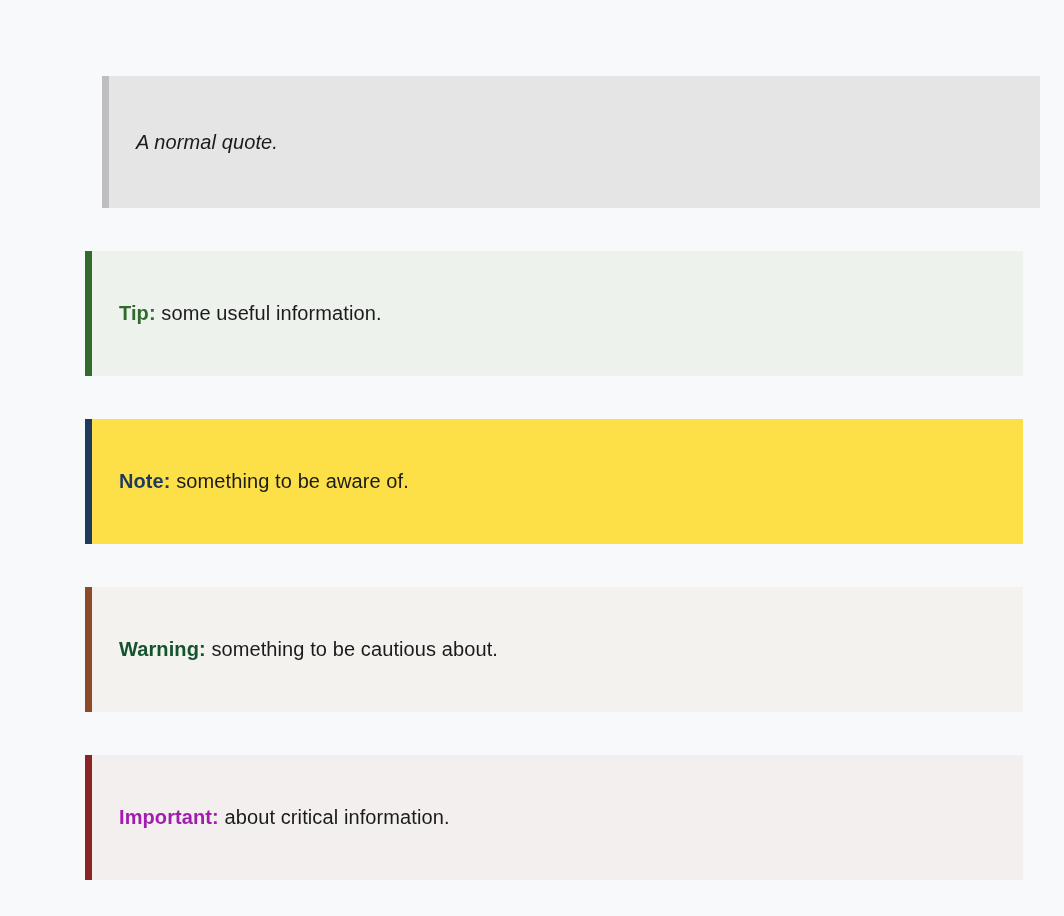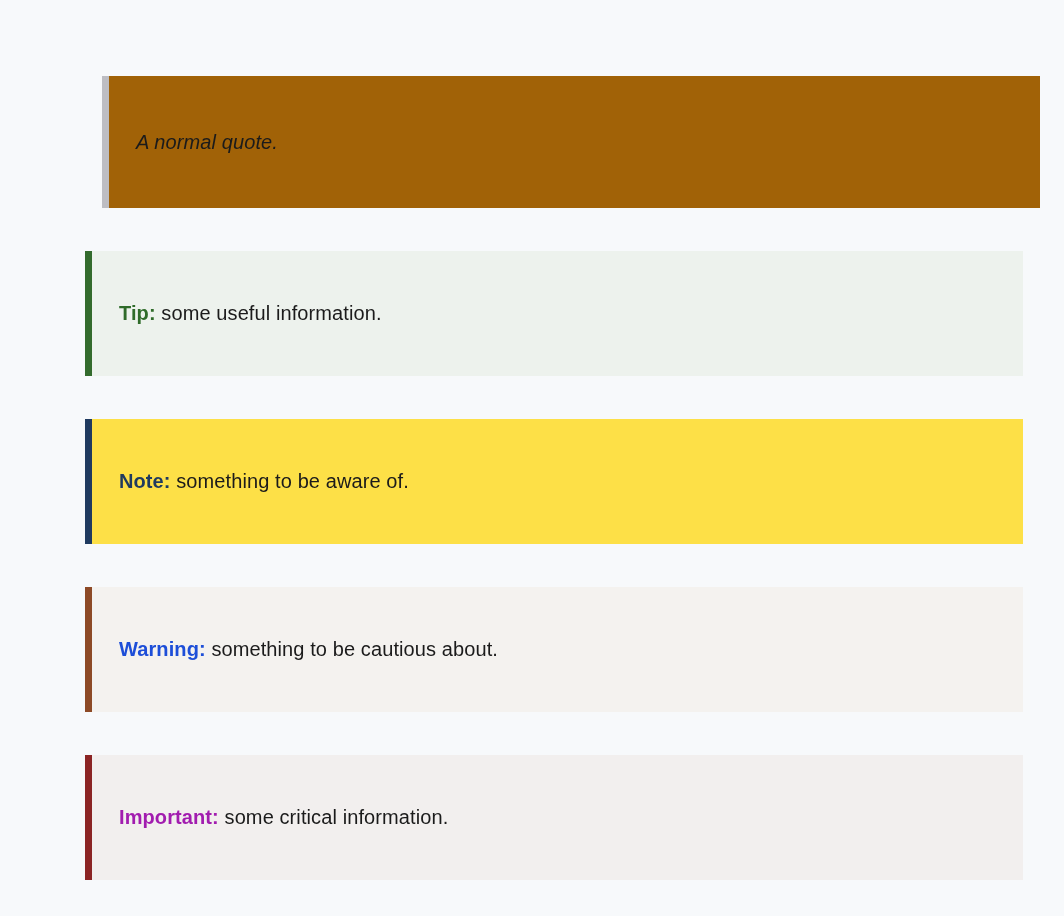--- a/index.html
+++ b/index.html
@@ -51,21 +51,21 @@
   }
 
   .callout-body {
     font-weight: normal;
   }
 
   
   .callout.quote {
     height: 132px;
     border-left-color: #bdbdc2;
-    background: #a16207;
+    background: #e5e5e5;
   }
   .callout.quote .callout-text {
     font-style: italic;
     color: #1b1b1b;
   }
 
   
   .callout.tip {
     height: 125px;
     border-left-color: #336b2d;
@@ -80,21 +80,21 @@
     background: #fde047;
   }
   .callout.note .callout-label { color: #1f3a5f; }
 
   
   .callout.warning {
     height: 125px;
     border-left-color: #8d4a26;
     background: #f4f2ef;
   }
-  .callout.warning .callout-label { color: #1d4ed8; }
+  .callout.warning .callout-label { color: #14532d; }
 
   
   .callout.important {
     height: 125px;
     border-left-color: #8b2424;
     background: #f2efee;
   }
   .callout.important .callout-label { color: #a21caf; }
 </style>
 </head>
@@ -117,16 +117,16 @@
     <p class="callout-text"><span class="callout-label">Note: </span><span class="callout-body">something to be aware of.</span></p>
   </blockquote>
 
   <blockquote class="callout warning">
     <span class="callout-accent-bar"></span>
     <p class="callout-text"><span class="callout-label">Warning: </span><span class="callout-body">something to be cautious about.</span></p>
   </blockquote>
 
   <blockquote class="callout important">
     <span class="callout-accent-bar"></span>
-    <p class="callout-text"><span class="callout-label">Important: </span><span class="callout-body">some critical information.</span></p>
+    <p class="callout-text"><span class="callout-label">Important: </span><span class="callout-body">about critical information.</span></p>
   </blockquote>
 
 </div>
 
 </body></html>

